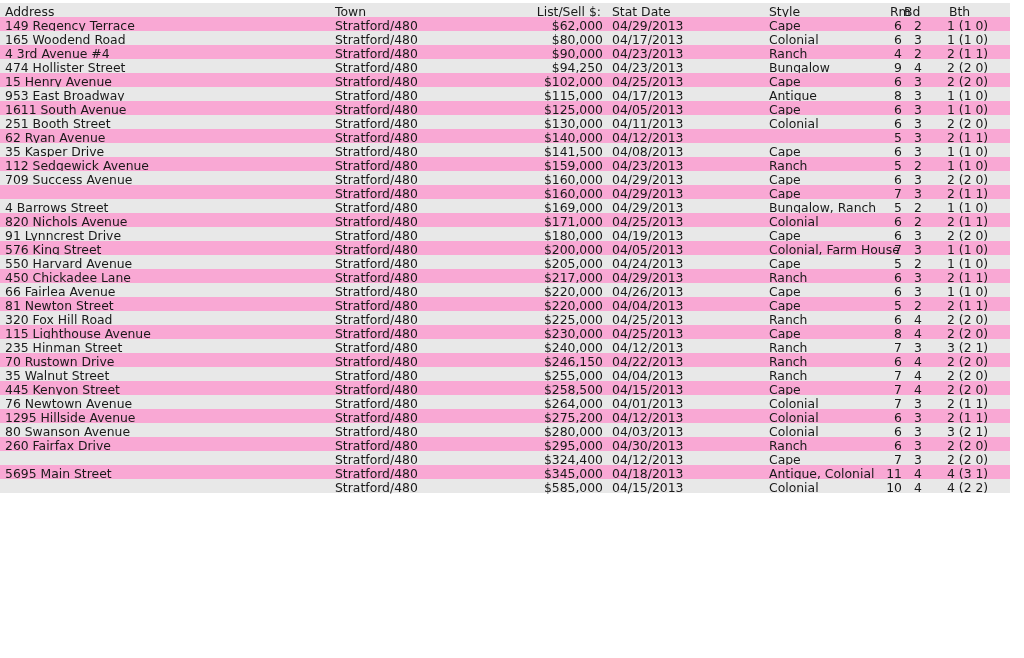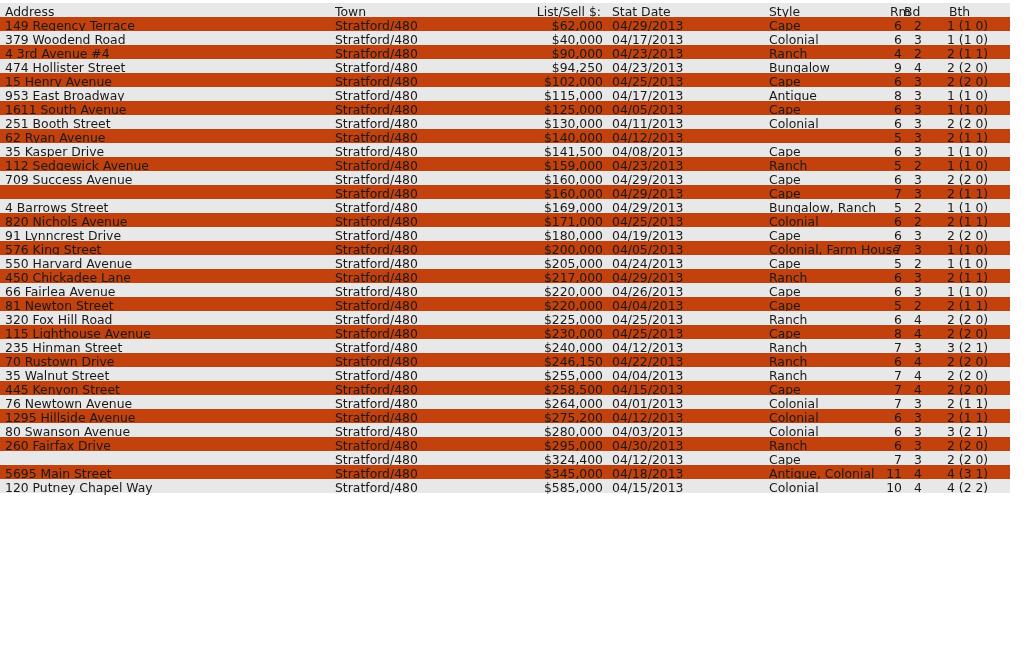--- a/index.html
+++ b/index.html
@@ -21,21 +21,21 @@
     top: 3px;
     width: 1010px;
   }
   .row {
     position: relative;
     height: 14px;
     line-height: 18.45px;
     white-space: nowrap;
   }
   .row.gray { background: #e8e8e8; }
-  .row.white { background: #c2410c; }
+  .row.white { background: #f9a8d4; }
   .cell {
     position: absolute;
     top: 0;
     height: 18.45px;
   }
   .c-address { left: 5px; }
   .c-town { left: 335px; }
   .c-price { right: calc(1010px - 603px); text-align: left; }
   .c-date { left: 612px; }
   .c-style { left: 721px; margin-left: 48px; }
@@ -66,23 +66,23 @@
         <span class="cell c-address">149 Regency Terrace</span>
         <span class="cell c-town">Stratford/480</span>
         <span class="cell c-price">$62,000</span>
         <span class="cell c-date">04/29/2013</span>
         <span class="cell c-style">Cape</span>
         <span class="cell c-rm">6</span>
         <span class="cell c-bd">2</span>
         <span class="cell c-bth">1 (1 0)</span>
       </div>
       <div class="row gray">
-        <span class="cell c-address">379 Woodend Road</span>
-        <span class="cell c-town">Stratford/480</span>
-        <span class="cell c-price">$40,000</span>
+        <span class="cell c-address">165 Woodend Road</span>
+        <span class="cell c-town">Stratford/480</span>
+        <span class="cell c-price">$80,000</span>
         <span class="cell c-date">04/17/2013</span>
         <span class="cell c-style">Colonial</span>
         <span class="cell c-rm">6</span>
         <span class="cell c-bd">3</span>
         <span class="cell c-bth">1 (1 0)</span>
       </div>
       <div class="row white">
         <span class="cell c-address">4 3rd Avenue #4</span>
         <span class="cell c-town">Stratford/480</span>
         <span class="cell c-price">$90,000</span>
@@ -383,21 +383,20 @@
         <span class="cell c-address">5695 Main Street</span>
         <span class="cell c-town">Stratford/480</span>
         <span class="cell c-price">$345,000</span>
         <span class="cell c-date">04/18/2013</span>
         <span class="cell c-style">Antique, Colonial</span>
         <span class="cell c-rm">11</span>
         <span class="cell c-bd">4</span>
         <span class="cell c-bth">4 (3 1)</span>
       </div>
       <div class="row gray">
-        <span class="cell c-address">120 Putney Chapel Way</span>
         <span class="cell c-town">Stratford/480</span>
         <span class="cell c-price">$585,000</span>
         <span class="cell c-date">04/15/2013</span>
         <span class="cell c-style">Colonial</span>
         <span class="cell c-rm">10</span>
         <span class="cell c-bd">4</span>
         <span class="cell c-bth">4 (2 2)</span>
       </div>
     </div>
 </div>

